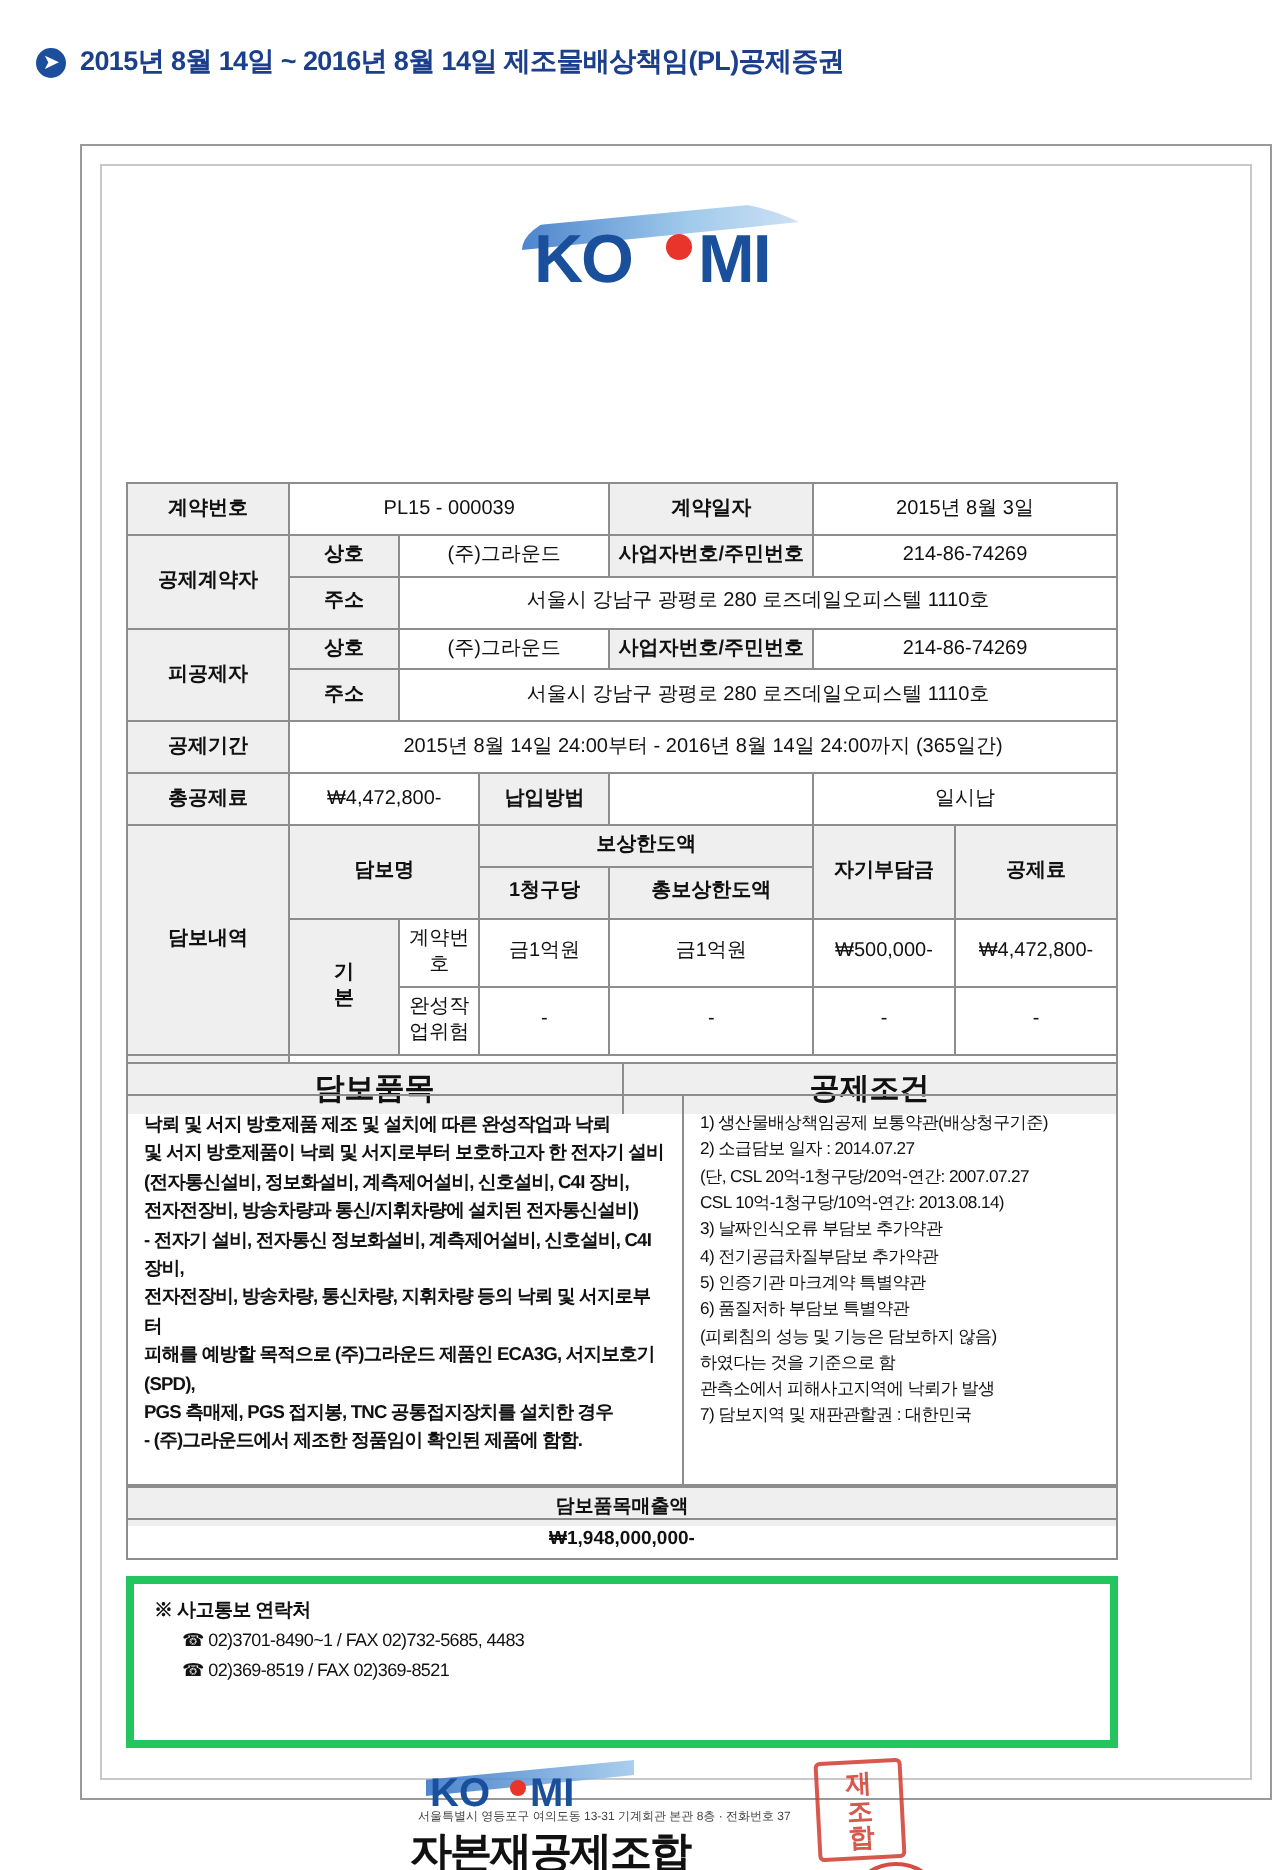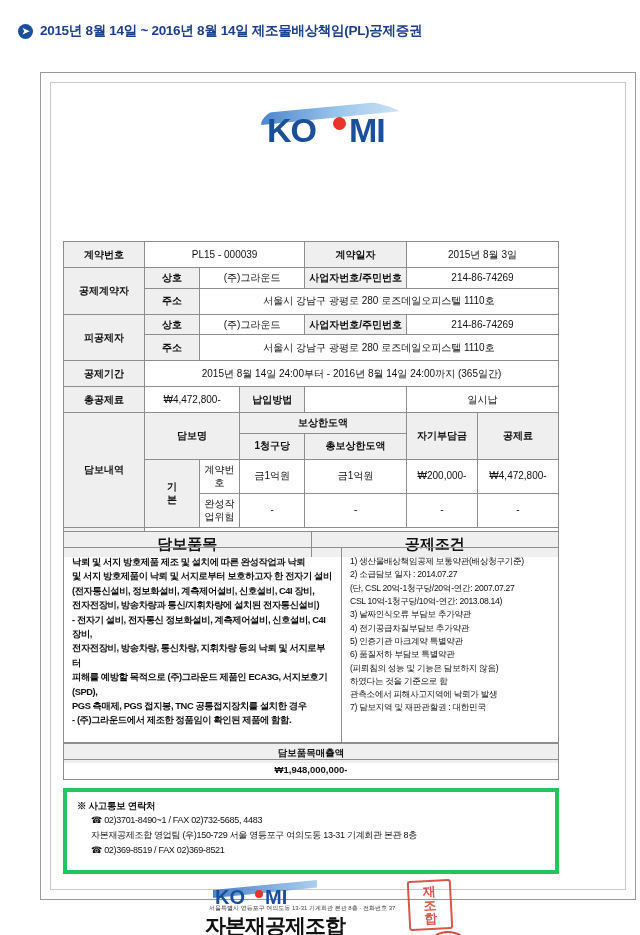--- a/index.html
+++ b/index.html
@@ -226,21 +226,21 @@
       </tr>
       <tr>
         <td class="lbl h28" style="width:56px">1청구당</td>
         <td class="lbl" style="width:76px">총보상한도액</td>
       </tr>
       <tr>
         <td class="lbl h28" rowspan="2" style="width:18px">기<br>본</td>
         <td>계약번호</td>
         <td>금1억원</td>
         <td>금1억원</td>
-        <td>₩200,000-</td>
+        <td>₩500,000-</td>
         <td>₩4,472,800-</td>
       </tr>
       <tr>
         <td class="h28">완성작업위험</td>
         <td>-</td>
         <td>-</td>
         <td>-</td>
         <td>-</td>
       </tr>
       <tr>
@@ -288,21 +288,20 @@
 
     <div class="contact">
       <div class="t">
         <span>※</span>
         <span>사고통보 연락처</span>
       </div>
       <span class="ind">
         <span>☎</span>
         <span>02)3701-8490~1 / FAX 02)732-5685, 4483</span>
       </span>
-      <span class="ind">자본재공제조합 영업팀 (우)150-729 서울 영등포구 여의도동 13-31 기계회관 본관 8층</span>
       <span class="ind">
         <span>☎</span>
         <span>02)369-8519 / FAX 02)369-8521</span>
       </span>
     </div>
 
     <div class="foot">
       <div class="klogo">
         <div class="sw"></div>
         <div class="ko">KO</div>

